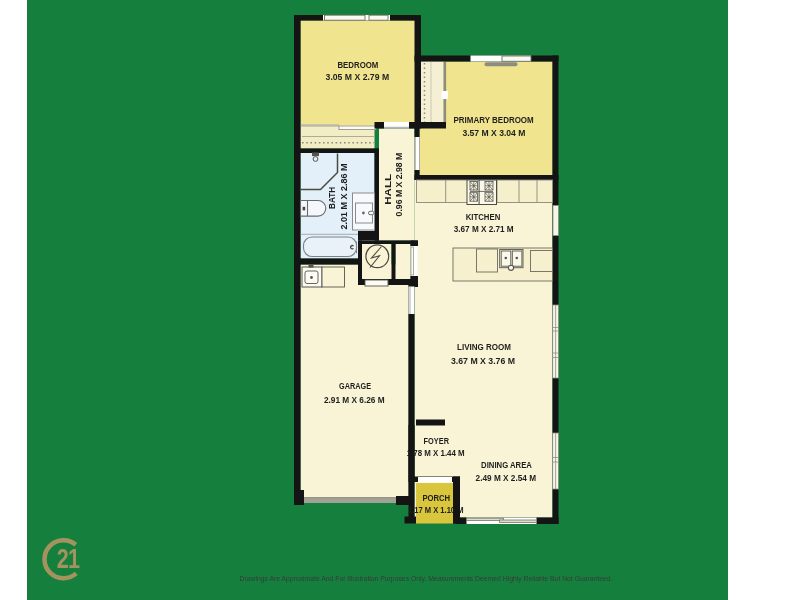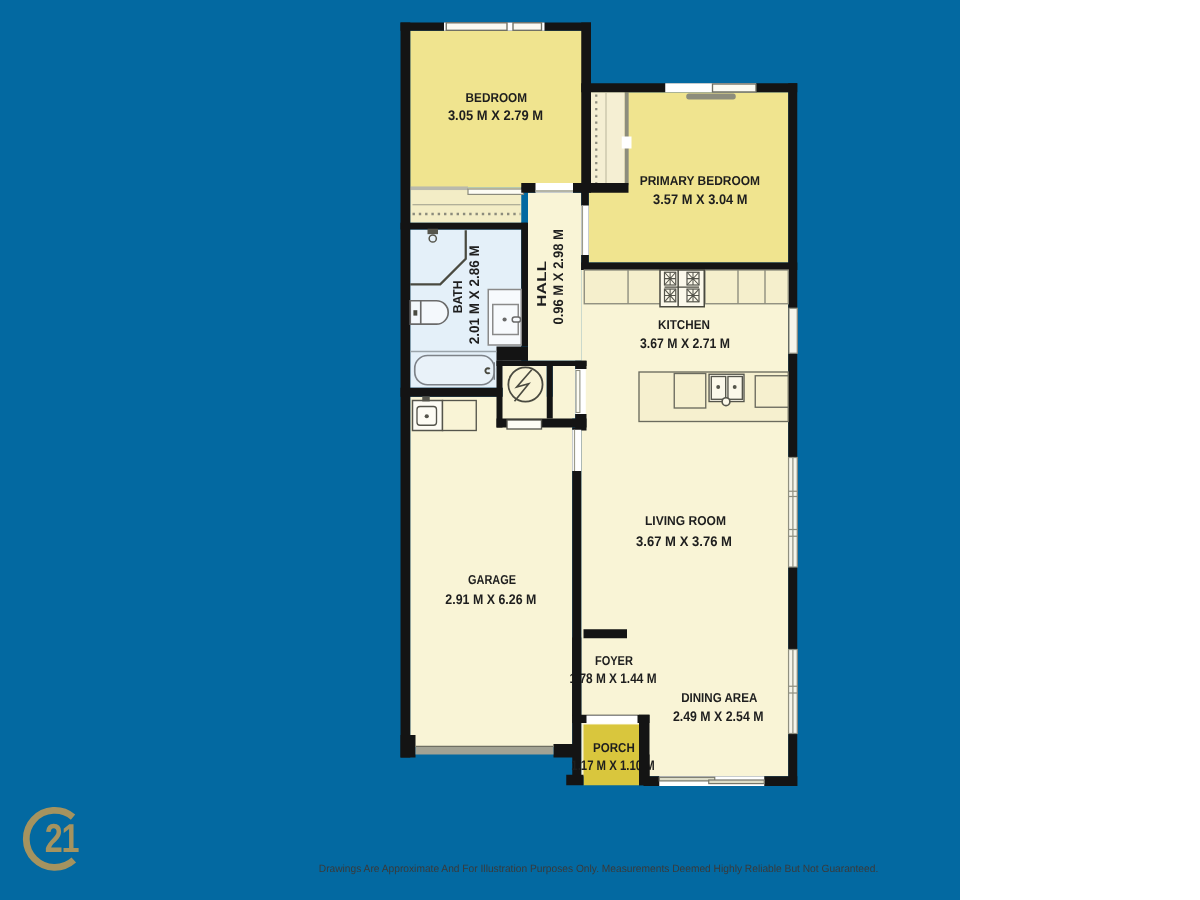--- a/index.html
+++ b/index.html
@@ -1,17 +1,17 @@
 <!DOCTYPE html>
 <html><head>
 <meta charset="utf-8">
 <style>
   html,body{margin:0;padding:0;background:#ffffff;}
-  .page{position:relative;width:640px;height:600px;background:#0369a1;overflow:hidden;
-        font-family:"Liberation Sans", sans-serif;}
+  .page{position:relative;width:701px;height:600px;background:#15803d;overflow:hidden;
+        font-family:"Liberation Sans", sans-serif;margin-left:27px;}
   svg text{font-family:"Liberation Sans", sans-serif;-webkit-font-smoothing:antialiased;}
   text.nm{font-weight:bold;fill:#1e1e1e;}
   text.dm{font-weight:bold;fill:#1e1e1e;}
 </style>
 </head>
 <body>
 <div class="page">
 <svg width="800" height="600" viewBox="0 0 800 600">
 
 <g>

